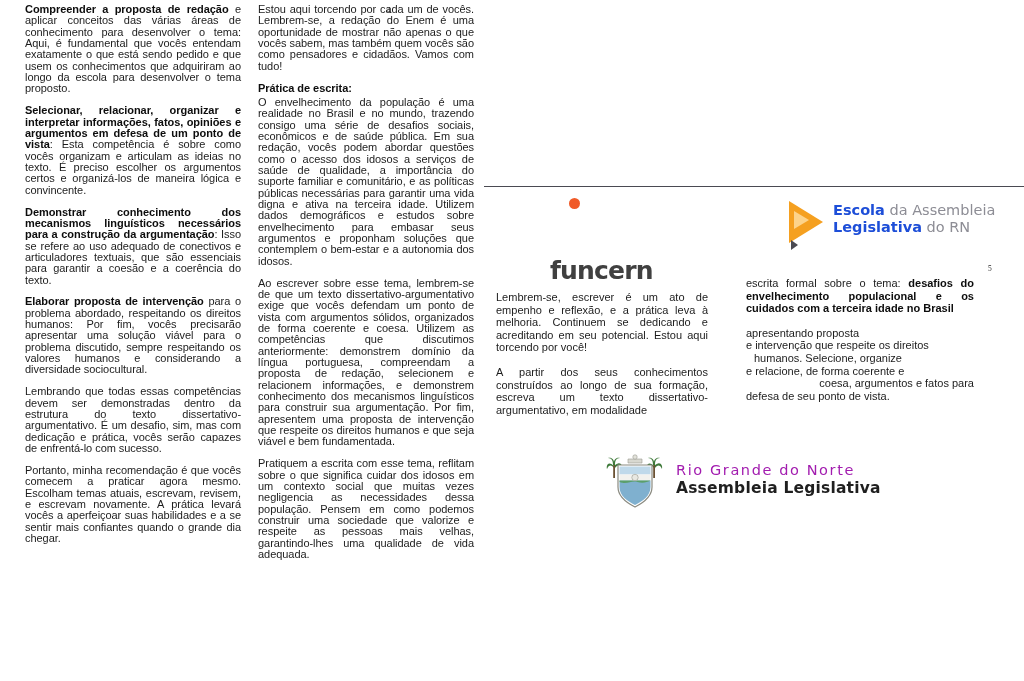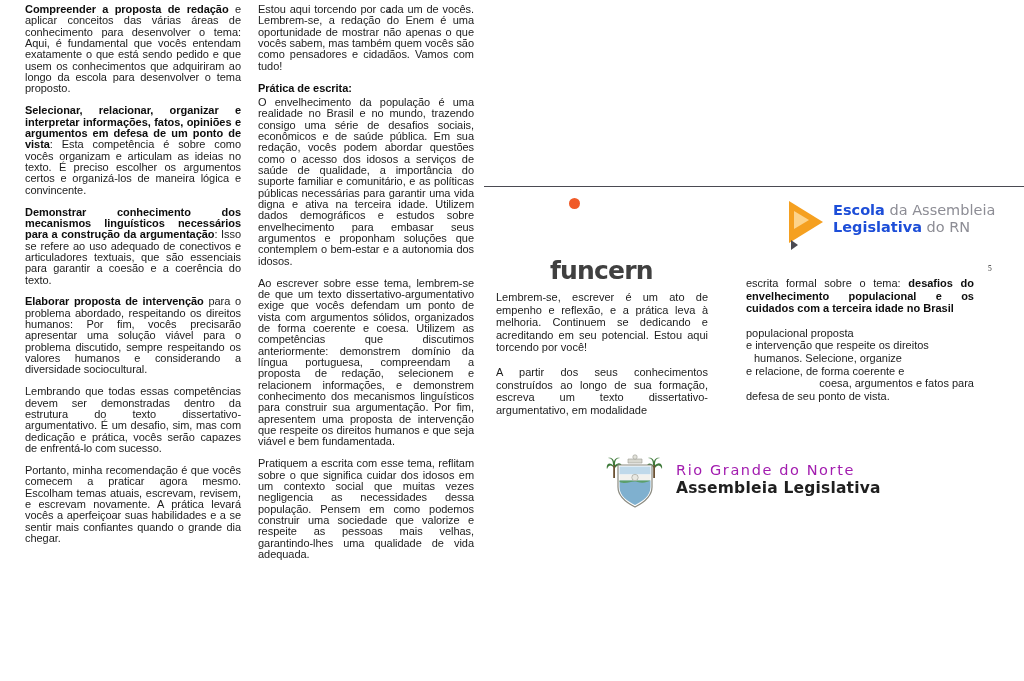--- a/index.html
+++ b/index.html
@@ -204,21 +204,21 @@
 
     <div class="pagenum pagenum-5" style="left:504px;top:264px;">5</div>
 
     <div class="rtext rtext-left">
       <p><span>Lembrem-se, escrever é um ato de empenho e reflexão, e a prática leva à melhoria. Continuem se dedicando e acreditando em seu potencial. Estou aqui torcendo por você!</span></p>
       <p><span>A partir dos seus conhecimentos construídos ao longo de sua formação, escreva um texto dissertativo-argumentativo, em modalidade</span></p>
     </div>
 
     <div class="rtext rtext-right">
       <p><span>escrita formal sobre o tema: </span><b>desafios do envelhecimento populacional e os cuidados com a terceira idade no Brasil</b></p>
-      <p class="loose" style="margin:0;">populacional proposta</p>
+      <p class="loose" style="margin:0;">apresentando proposta</p>
       <p class="loose" style="margin:0;">e intervenção que respeite os direitos</p>
       <p class="loose" style="margin:0 0 0 8px;">humanos. Selecione, organize</p>
       <p class="loose" style="margin:0;">e relacione, de forma coerente e</p>
       <p class="loose" style="margin:0;text-align:right;">coesa, argumentos e fatos para</p>
       <p class="loose" style="margin:0;">defesa de seu ponto de vista.</p>
     </div>
 
     <div class="rgn">
       <div class="rgn-arms">
         <svg width="62" height="58" viewBox="0 0 62 58" aria-hidden="true">

